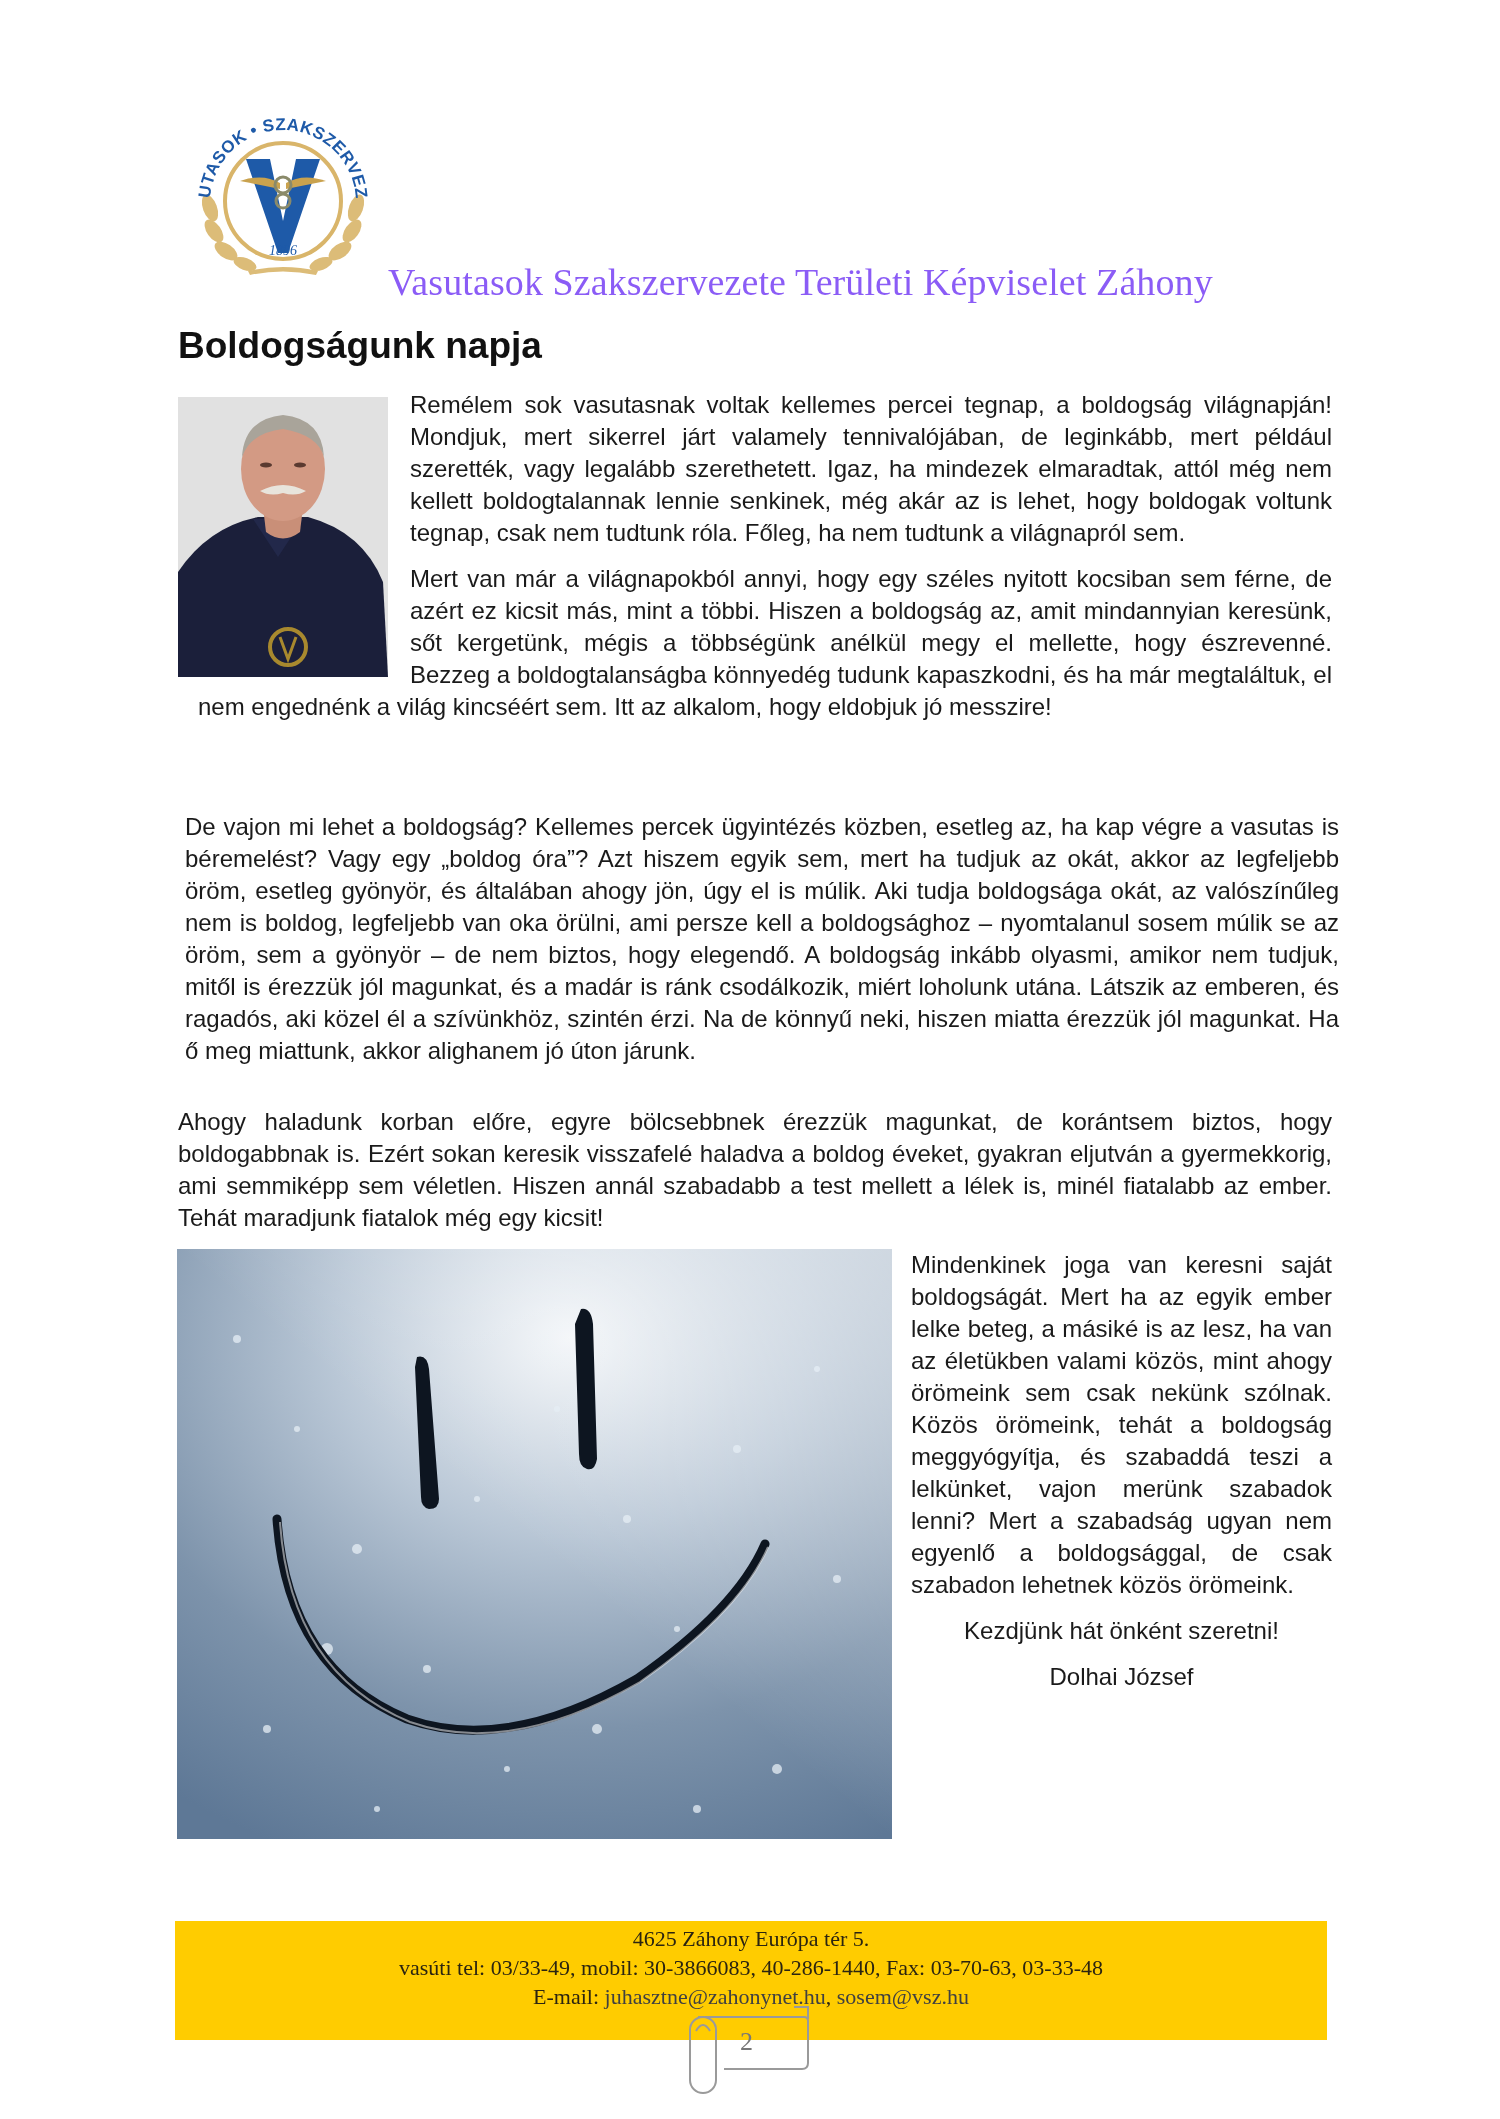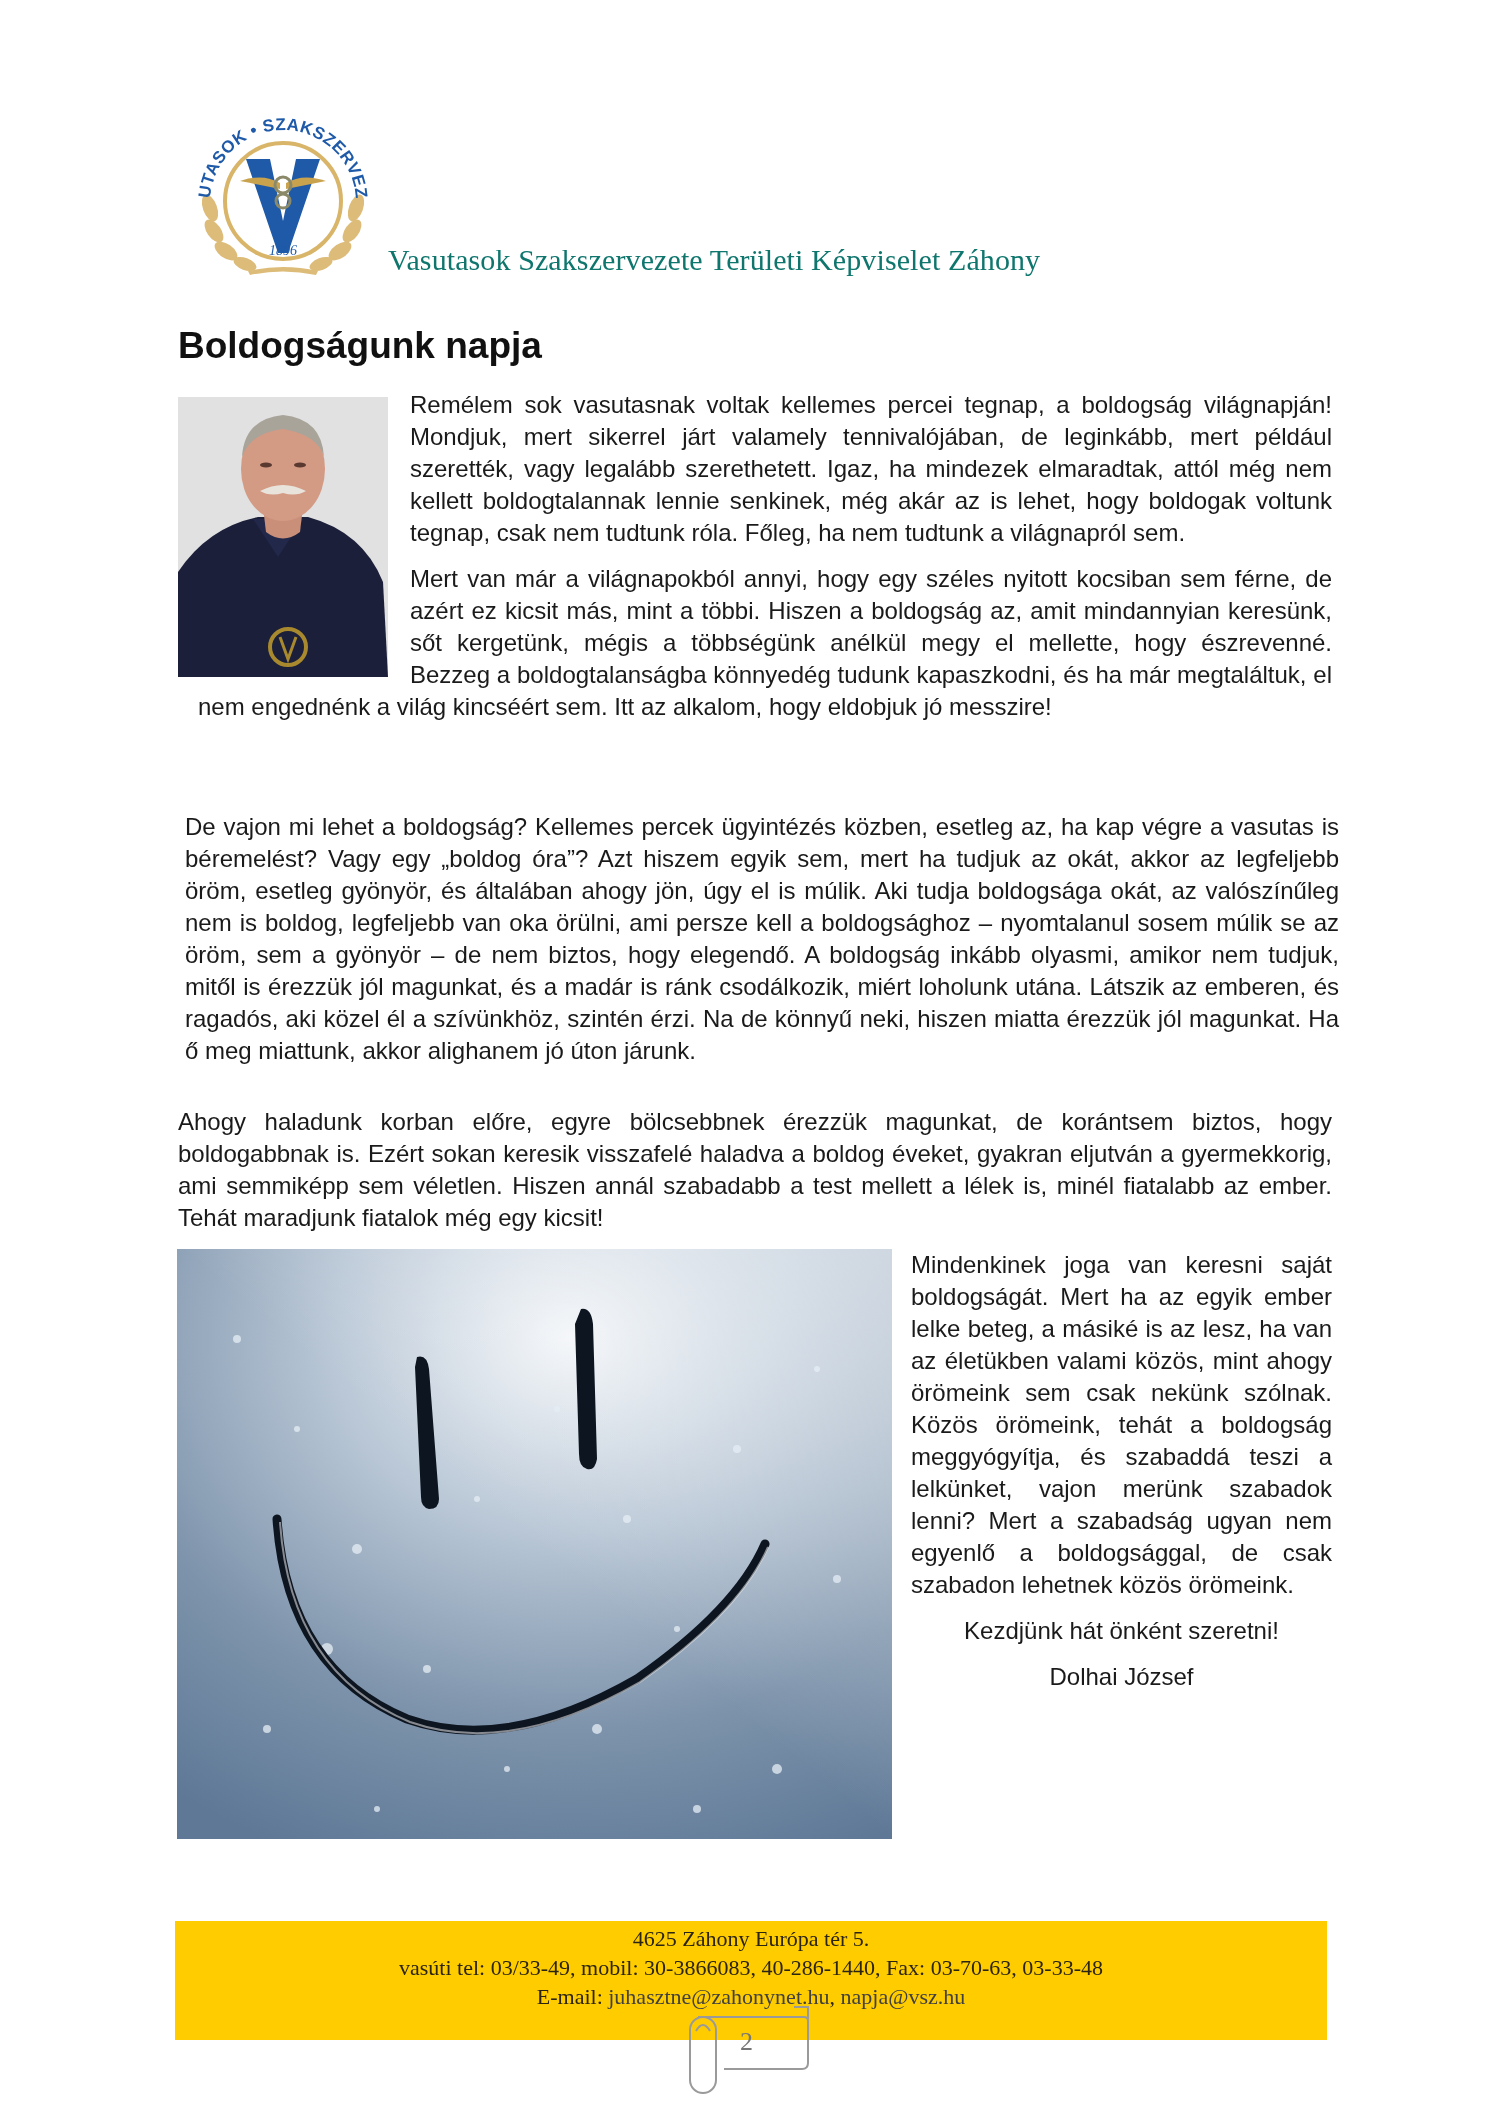--- a/index.html
+++ b/index.html
@@ -1,21 +1,21 @@
 <!DOCTYPE html>
 <html><head>
 <meta charset="utf-8">
 <style>
   html, body { margin: 0; padding: 0; background: #ffffff; }
   body { width: 1500px; height: 2119px; position: relative; overflow: hidden; }
   .page { position: absolute; left: 0; top: 0; width: 1500px; height: 2119px; background: #fff; }
 
   
   .logo { position: absolute; left: 188px; top: 103px; width: 190px; height: 178px; }
-  .org-title { position: absolute; left: 388px; top: 243px; font-family: "Liberation Serif", "DejaVu Serif", serif; font-size: 30px; color: #0f766e; white-space: nowrap; letter-spacing: 0.1px; }
+  .org-title { position: absolute; left: 388px; top: 260px; font-family: "Liberation Serif", "DejaVu Serif", serif; font-size: 38px; color: #8b5cf6; white-space: nowrap; letter-spacing: 0.1px; }
 
   
   .article-title { position: absolute; left: 178px; top: 325px; font-family: "Liberation Sans", "DejaVu Sans", sans-serif; font-weight: bold; font-size: 37px; color: #111; }
 
   .body-text { font-family: "Liberation Sans", "DejaVu Sans", sans-serif; font-size: 24px; line-height: 32px; color: #1a1a1a; text-align: justify; }
 
   .block1 { position: absolute; left: 178px; top: 389px; width: 1154px; }
   .portrait { float: left; width: 210px; height: 280px; margin: 8px 22px 6px 0; background: #e3e3e3; position: relative; overflow: hidden; }
   .block1 p { margin: 0 0 14px 0; padding-left: 20px; }
 
@@ -158,21 +158,21 @@
     <p>Mindenkinek joga van keresni saját boldogságát. Mert ha az egyik ember lelke beteg, a másiké is az lesz, ha van az életükben valami közös, mint ahogy örömeink sem csak nekünk szólnak. Közös örömeink, tehát a boldogság meggyógyítja, és szabaddá teszi a lelkünket, vajon merünk szabadok lenni? Mert a szabadság ugyan nem egyenlő a boldogsággal, de csak szabadon lehetnek közös örömeink.</p>
     <p style="text-align:center;">Kezdjünk hát önként szeretni!</p>
     <p class="sig">Dolhai József</p>
   </div>
 
   <div class="footer">
     <div>4625 Záhony Európa tér 5.</div>
     <div>vasúti tel: 03/33-49, mobil: 30-3866083, 40-286-1440, Fax: 03-70-63, 03-33-48</div>
     <div>
       <span>E-mail:</span>
-      <a>juhasztne@zahonynet.hu</a><span>, </span><a>napja@vsz.hu</a>
+      <a>juhasztne@zahonynet.hu</a><span>, </span><a>sosem@vsz.hu</a>
     </div>
   </div>
 
   <div class="page-num-wrap">
     <svg width="140" height="90" viewBox="0 0 140 90">
       <g fill="none" stroke="#9a9a9a" stroke-width="2">
         <path d="M14 12 L120 12 Q124 12 124 16 L124 58 Q124 64 118 64 L40 64"></path>
         <rect x="6" y="12" width="26" height="76" rx="13"></rect>
         <path d="M12 26 Q19 14 26 26"></path>
         <path d="M110 2 L124 2 L124 14"></path>

